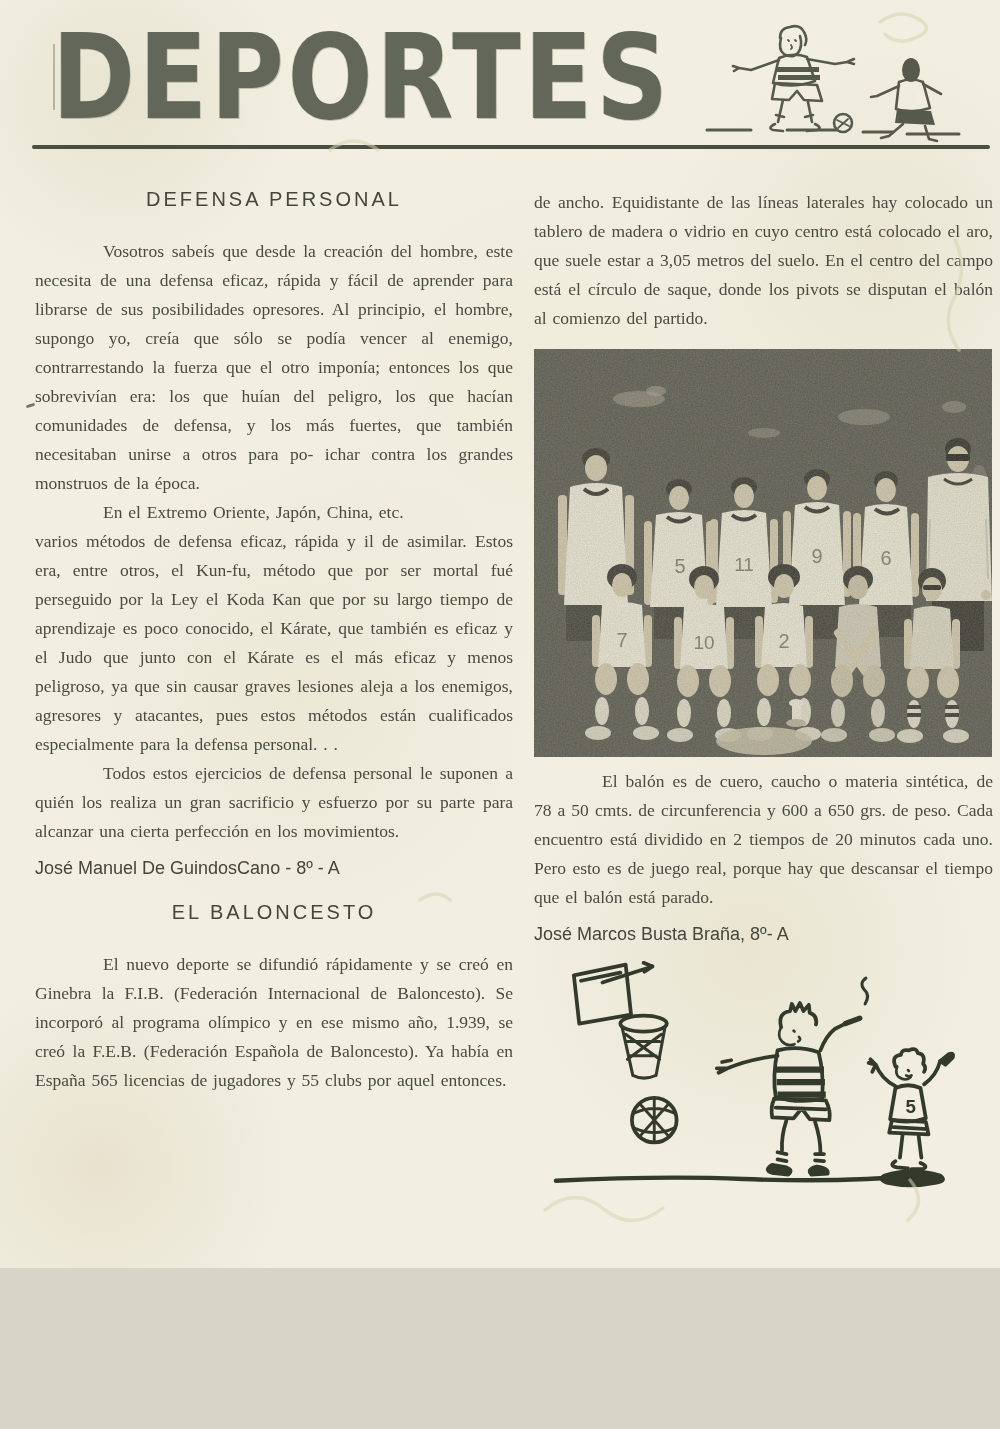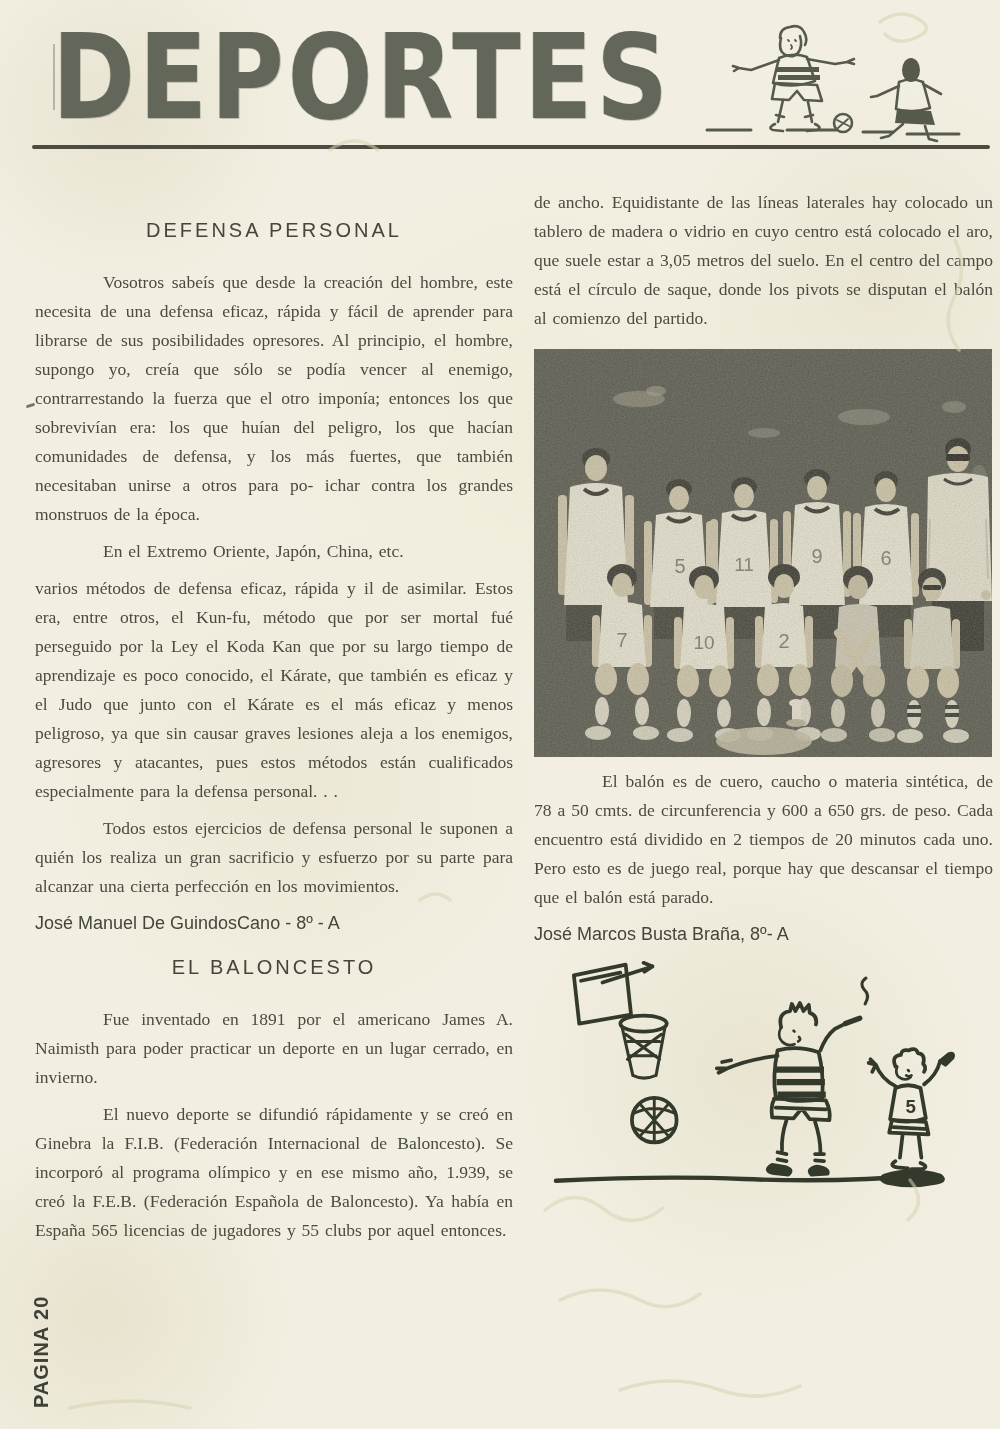--- a/index.html
+++ b/index.html
@@ -1,19 +1,19 @@
 <!DOCTYPE html>
 <html><head>
 <meta charset="utf-8">
 <style>
   html,body{margin:0;padding:0;}
   body{background:#d8d5c8;}
   #page{
     position:relative;
-    width:1000px;height:1429px;
+    width:1000px;height:1268px;
     margin:0 auto;
     overflow:hidden;
     background-color:#f2efe2;
     background-image:
       radial-gradient(circle at 12% 8%,  rgba(224,218,194,.55) 0,transparent 180px),
       radial-gradient(circle at 88% 20%, rgba(226,220,196,.5)  0,transparent 220px),
       radial-gradient(circle at 30% 55%, rgba(229,223,199,.45) 0,transparent 260px),
       radial-gradient(circle at 75% 75%, rgba(224,218,192,.5)  0,transparent 240px),
       radial-gradient(circle at 10% 92%, rgba(222,214,186,.5)  0,transparent 200px),
       radial-gradient(circle at 55% 30%, rgba(238,234,214,.6)  0,transparent 300px);
@@ -34,33 +34,33 @@
   }
   .scan-line-artifact{
     position:absolute;left:53px;top:44px;width:2px;height:66px;
     background:#8a8a7a;opacity:.55;
   }
   .margin-mark{
     position:absolute;left:26px;top:404px;width:9px;height:3px;
     background:#55564a;transform:rotate(-18deg);border-radius:2px;opacity:.8;
   }
   .soccer-illustration{position:absolute;left:695px;top:20px;}
-  .col-left{position:absolute;left:35px;top:219px;width:478px;}
+  .col-left{position:absolute;left:35px;top:188px;width:478px;}
   .col-right{position:absolute;left:534px;top:188px;width:459px;}
   .article-title{
     text-align:center;font-size:20px;font-weight:normal;
     letter-spacing:3px;color:#45463b;margin:0 0 26px 0;
   }
   .article-title.second{margin-top:18px;margin-bottom:26px;}
   .body-text{
     font-size:17.5px;line-height:29px;text-align:justify;
     margin:0;word-spacing:1.5px;color:#4a4b40;font-family:Liberation Serif, serif;
   }
   .body-text.indent{text-indent:68px;}
-  .body-text + .body-text{margin-top:8px;}
+  .body-text + .body-text{margin-top:0;}
   .gap-sm{margin-top:6px;}
   .gap-md{margin-top:24px;}
   .signature{
     font-size:18px;line-height:29px;color:#45463b;margin:8px 0 0 0;
   }
   .signature.center{text-align:left;}
   .signature.right{text-align:left;padding-right:28px;}
   .team-photo{display:block;margin:16px 0 10px 0;}
   .cartoon{display:block;margin:-4px 0 0 -12px;}
   .page-number{
@@ -111,21 +111,20 @@
 
   <div class="col-left">
     <h2 class="article-title">DEFENSA PERSONAL</h2>
     <p class="body-text indent">Vosotros sabeís que desde la creación del hombre, este necesita de una defensa eficaz, rápida y fácil de aprender para librarse de sus posibilidades opresores. Al principio, el hombre, supongo yo, creía que sólo se podía vencer al enemigo, contrarrestando la fuerza que el otro imponía; entonces los que sobrevivían era: los que huían del peligro, los que hacían comunidades de defensa, y los más fuertes, que también necesitaban unirse a otros para po- ichar contra los grandes monstruos de la época.</p>
     <p class="body-text indent">En el Extremo Oriente, Japón, China, etc.</p>
     <p class="body-text gap-sm">varios métodos de defensa eficaz, rápida y il de asimilar. Estos era, entre otros, el Kun-fu, método que por ser mortal fué perseguido por la Ley el Koda Kan que por su largo tiempo de aprendizaje es poco conocido, el Kárate, que también es eficaz y el Judo que junto con el Kárate es el más eficaz y menos peligroso, ya que sin causar graves lesiones aleja a los enemigos, agresores y atacantes, pues estos métodos están cualificados especialmente para la defensa personal. . .</p>
     <p class="body-text indent">Todos estos ejercicios de defensa personal le suponen a quién los realiza un gran sacrificio y esfuerzo por su parte para alcanzar una cierta perfección en los movimientos.</p>
     <p class="signature center">José Manuel De GuindosCano - 8º - A</p>
 
     <h2 class="article-title second">EL BALONCESTO</h2>
-    <p class="body-text indent">Fue inventado en 1891 por el americano James A. Naimisth para poder practicar un deporte en un lugar cerrado, en invierno.</p>
     <p class="body-text indent gap-md">El nuevo deporte se difundió rápidamente y se creó en Ginebra la F.I.B. (Federación Internacional de Baloncesto). Se incorporó al programa olímpico y en ese mismo año, 1.939, se creó la F.E.B. (Federación Española de Baloncesto). Ya había en España 565 licencias de jugadores y 55 clubs por aquel entonces.</p>
   </div>
 
   <div class="col-right">
     <p class="body-text">de ancho. Equidistante de las líneas laterales hay colocado un tablero de madera o vidrio en cuyo centro está colocado el aro, que suele estar a 3,05 metros del suelo. En el centro del campo está el círculo de saque, donde los pivots se disputan el balón al comienzo del partido.</p>
 
     <svg class="team-photo" width="458" height="408" viewBox="0 0 458 408">
       <defs>
         <filter id="grainDark" x="0" y="0" width="100%" height="100%">
           <feTurbulence type="fractalNoise" baseFrequency="0.9" numOctaves="2" seed="7"></feTurbulence>

